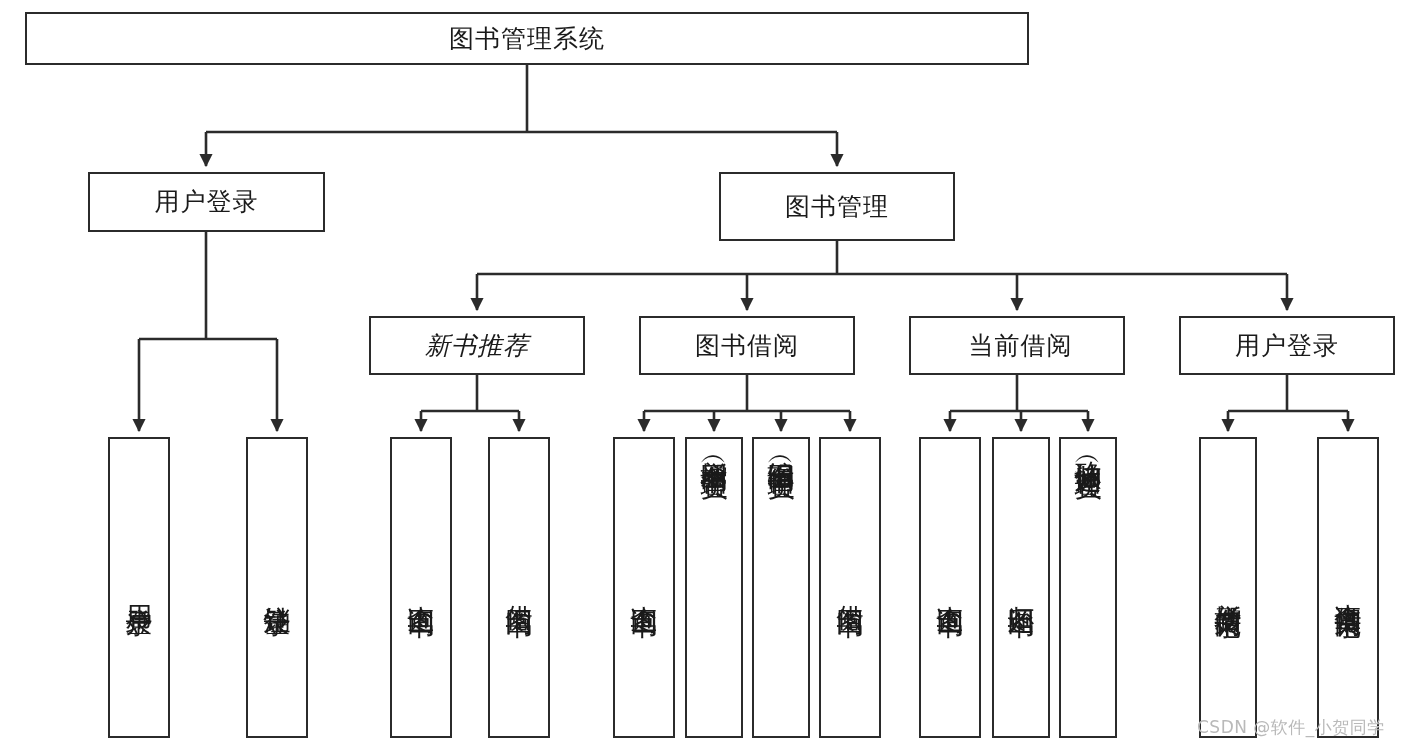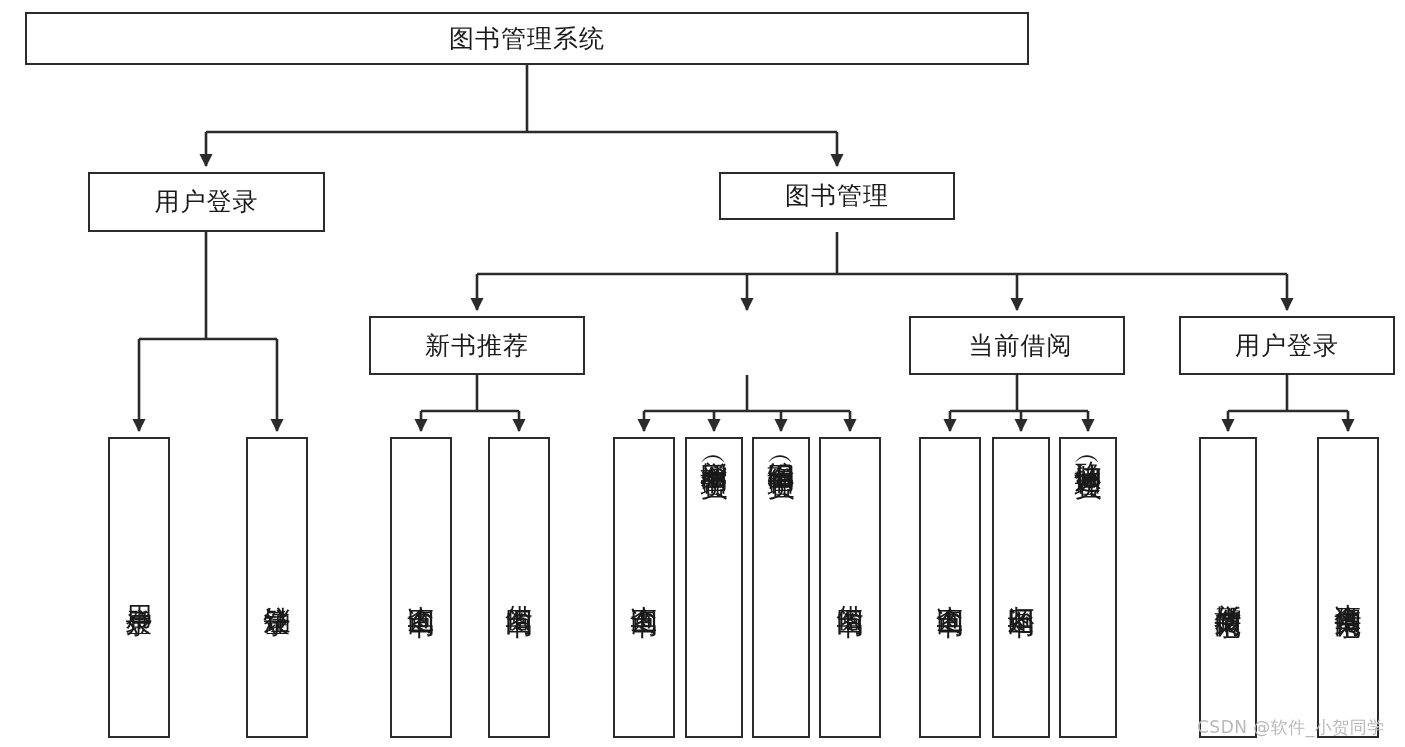--- a/index.html
+++ b/index.html
@@ -125,26 +125,29 @@
     </g>
   </svg>
 
   <div class="node horizontal" id="node-root" style="left:18px; top:12px; width:1004px; height:53px;">
     <span>图书管理系统</span>
   </div>
 
   <div class="node horizontal" style="left:81px; top:172px; width:237px; height:60px;">
     <span>用户登录</span>
   </div>
-  <div class="node horizontal" style="left:712px; top:172px; width:236px; height:48px;">
+  <div class="node horizontal" style="left:712px; top:172px; width:236px; height:69px;">
     <span>图书管理</span>
   </div>
 
-  <div class="node horizontal" style="left:362px; top:316px; width:216px; height:59px;">
+  <div class="node horizontal" style="left:362px; top:316px; width:216px; height:59px;font-style:italic;">
     <span>新书推荐</span>
+  </div>
+  <div class="node horizontal" style="left:632px; top:316px; width:216px; height:59px;">
+    <span>图书借阅</span>
   </div>
   <div class="node horizontal" style="left:902px; top:316px; width:216px; height:59px;padding-left:7px;">
     <span>当前借阅</span>
   </div>
   <div class="node horizontal" style="left:1172px; top:316px; width:216px; height:59px;">
     <span>用户登录</span>
   </div>
 
   <div class="node vertical align-mid" style="left:101px; top:437px; width:62px; height:301px;">
     <span class="vlabel">用户登录</span>

